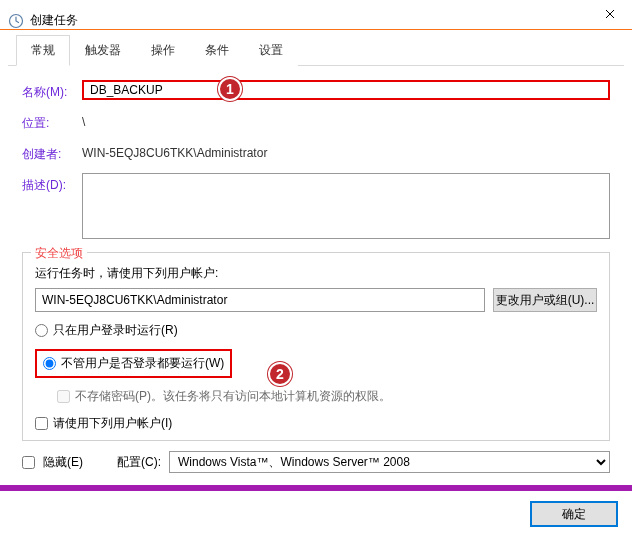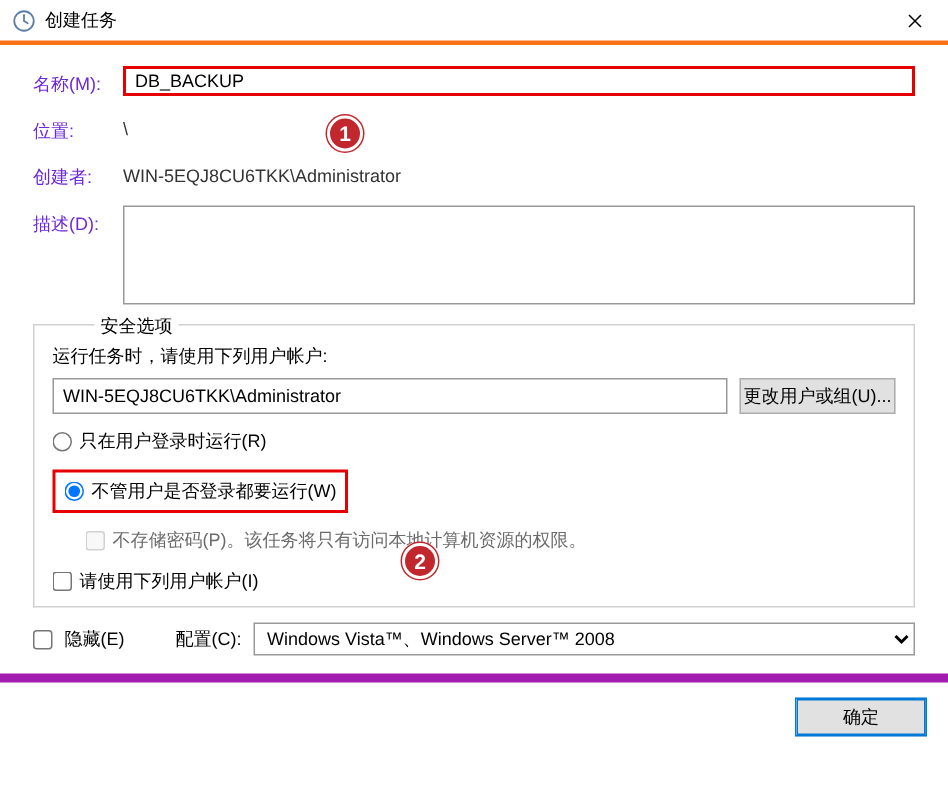--- a/index.html
+++ b/index.html
@@ -1,39 +1,39 @@
 <!DOCTYPE html>
 <html><head>
 <meta charset="utf-8">
 <style>
 * { box-sizing: border-box; margin: 0; padding: 0; font-family: "Microsoft YaHei", "Segoe UI", sans-serif; font-size: 12px; }
 body { background: #fff; width: 632px; height: 540px; overflow: hidden; }
 
-.titlebar { height: 30px; display: flex; align-items: center; border-bottom: 3px solid #f97316; }
+.titlebar { height: 30px; display: flex; align-items: flex-end; border-bottom: 1px solid #f97316; }
 .title-icon { width: 16px; height: 16px; margin: 0 6px 0 8px; display: inline-flex; align-items: center; justify-content: center; }
 .title-text { flex: 1; font-size: 12px; color: #000; }
 .close-btn { width: 45px; height: 30px; display: flex; align-items: center; justify-content: center; cursor: pointer; }
 
 .tabstrip { display: flex; padding: 4px 8px 0 8px; position: relative; border-bottom: 1px solid #d9d9d9; margin: 0 8px; }
 .tab { padding: 6px 14px; border: 1px solid transparent; border-bottom: none; color: #333; cursor: pointer; position: relative; top: 1px; background: #fff; }
 .tab.active { border-color: #d9d9d9; border-bottom: 1px solid #fff; }
 
 .panel { padding: 14px 22px 0 22px; }
 
 .row { display: flex; align-items: flex-start; margin-bottom: 10px; }
 .row .lbl { width: 60px; padding-top: 4px; color: #6d28d9; }
 .row .val { flex: 1; }
 
 .name-input { width: 100%; height: 20px; border: 2px solid #e60000; padding: 0 6px; background: #fff; color: #000; }
 .loc-val { padding-top: 4px; color: #333; }
 .creator-val { padding-top: 4px; color: #333; }
 .desc-ta { width: 100%; height: 66px; border: 1px solid #999; padding: 4px; resize: none; }
 
 .fieldset { border: 1px solid #d0d0d0; margin-top: 6px; padding: 12px 12px 8px 12px; position: relative; }
-.fieldset .legend { position: absolute; top: -8px; left: 8px; background: #fff; padding: 0 4px; color: #000000; margin-left: 32px; }
+.fieldset .legend { position: absolute; top: -8px; left: 8px; background: #fff; padding: 0 4px; color: #ef4444; }
 
 .acct-row { display: flex; align-items: center; gap: 8px; margin-top: 6px; }
 .acct-input { flex: 1; height: 24px; border: 1px solid #999; padding: 0 6px; }
 .acct-btn { width: 104px; height: 24px; border: 1px solid #adadad; background: #e1e1e1; cursor: pointer; }
 
 .radio-row { display: flex; align-items: center; margin-top: 10px; gap: 5px; }
 .radio-row input[type=radio], .check-row input[type=checkbox] { width: 13px; height: 13px; }
 .radio-row label, .check-row label { cursor: pointer; }
 .highlight-box { border: 2px solid #e60000; padding: 4px 6px; display: inline-flex; align-items: center; gap: 5px; }
 
@@ -68,20 +68,27 @@
         </svg>
     </span>
     <span class="title-text">创建任务</span>
     <div class="close-btn">
       <svg width="10" height="10" viewBox="0 0 10 10">
           <path d="M1 1l8 8M9 1l-8 8" stroke="#000" stroke-width="1"></path>
         </svg>
     </div>
   </div>
 
+  <div class="tabstrip">
+    <div class="tab active">常规</div>
+    <div class="tab">触发器</div>
+    <div class="tab">操作</div>
+    <div class="tab">条件</div>
+    <div class="tab">设置</div>
+  </div>
 
   <div class="panel">
 
     <div class="row">
       <div class="lbl">名称(M):</div>
       <div class="val"><input type="text" class="name-input" value="DB_BACKUP" style=""></div>
     </div>
 
     <div class="row">
       <div class="lbl">位置:</div>

